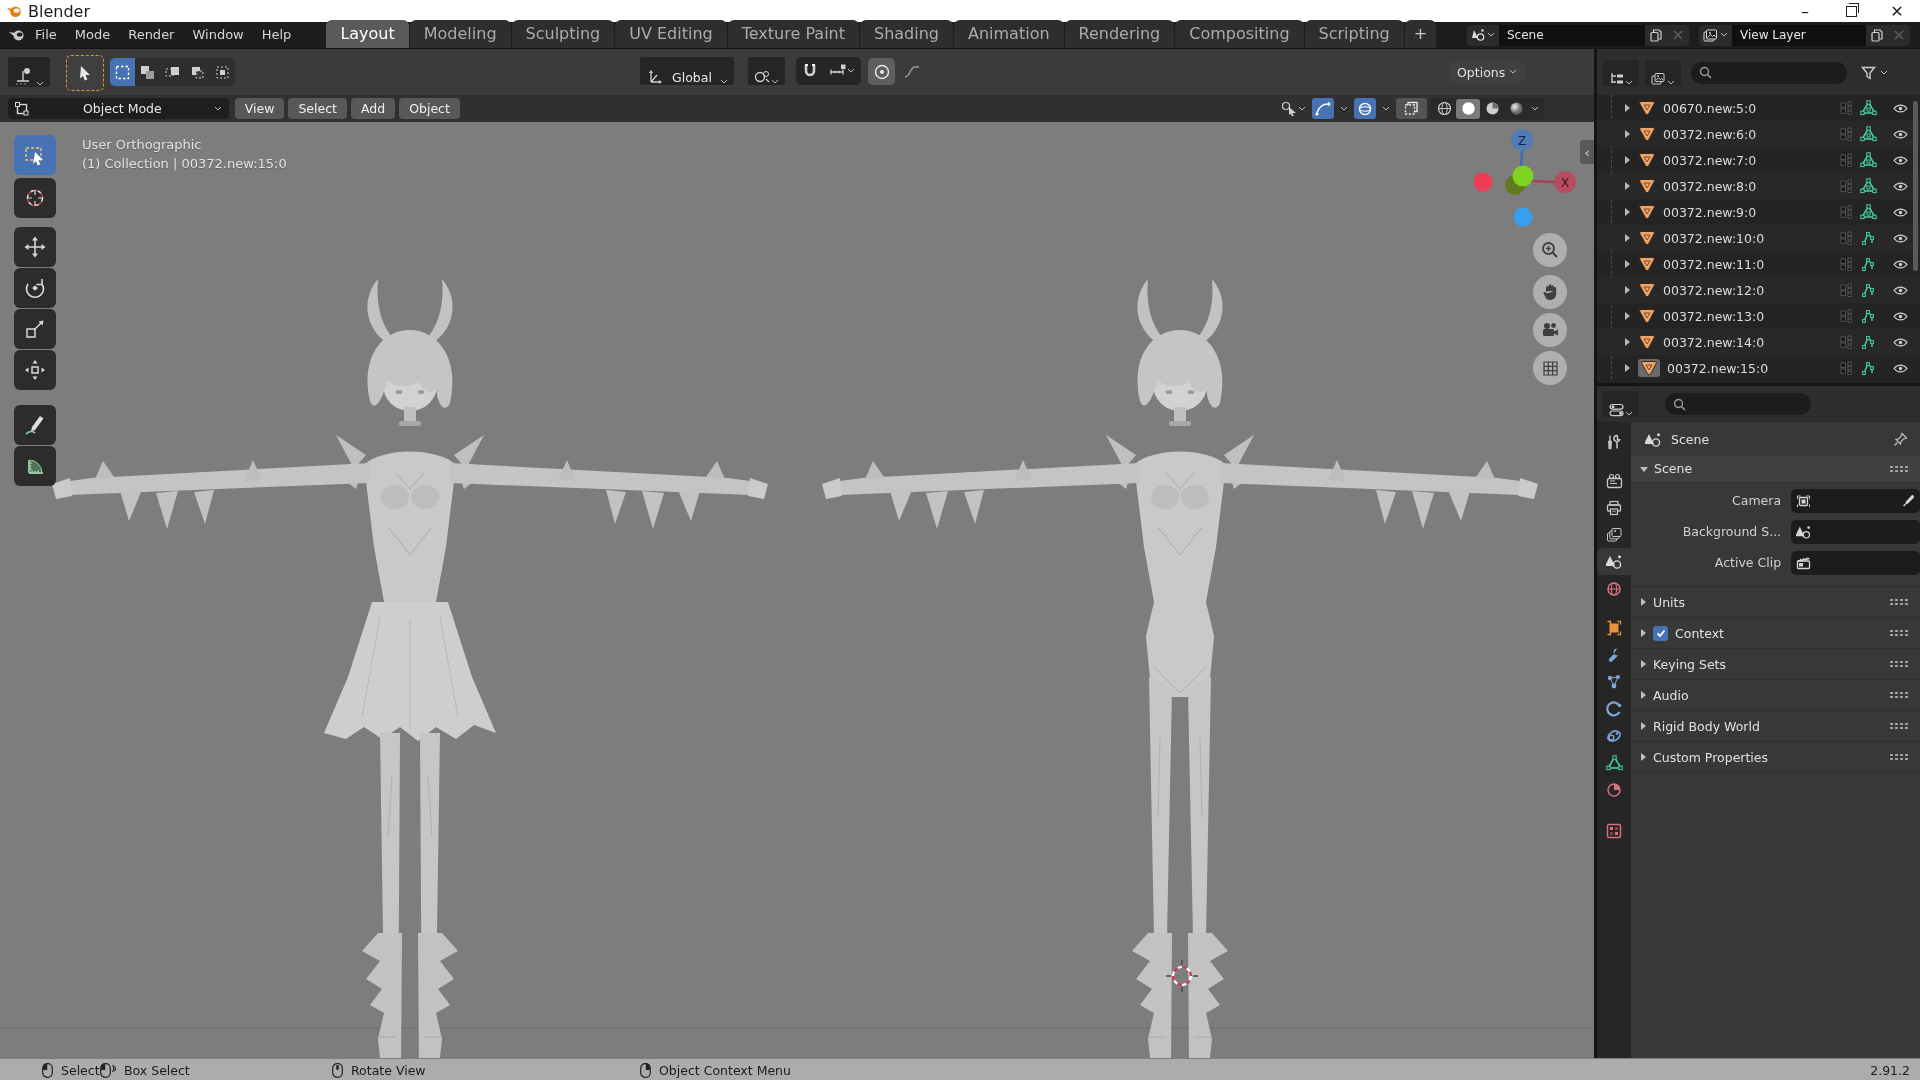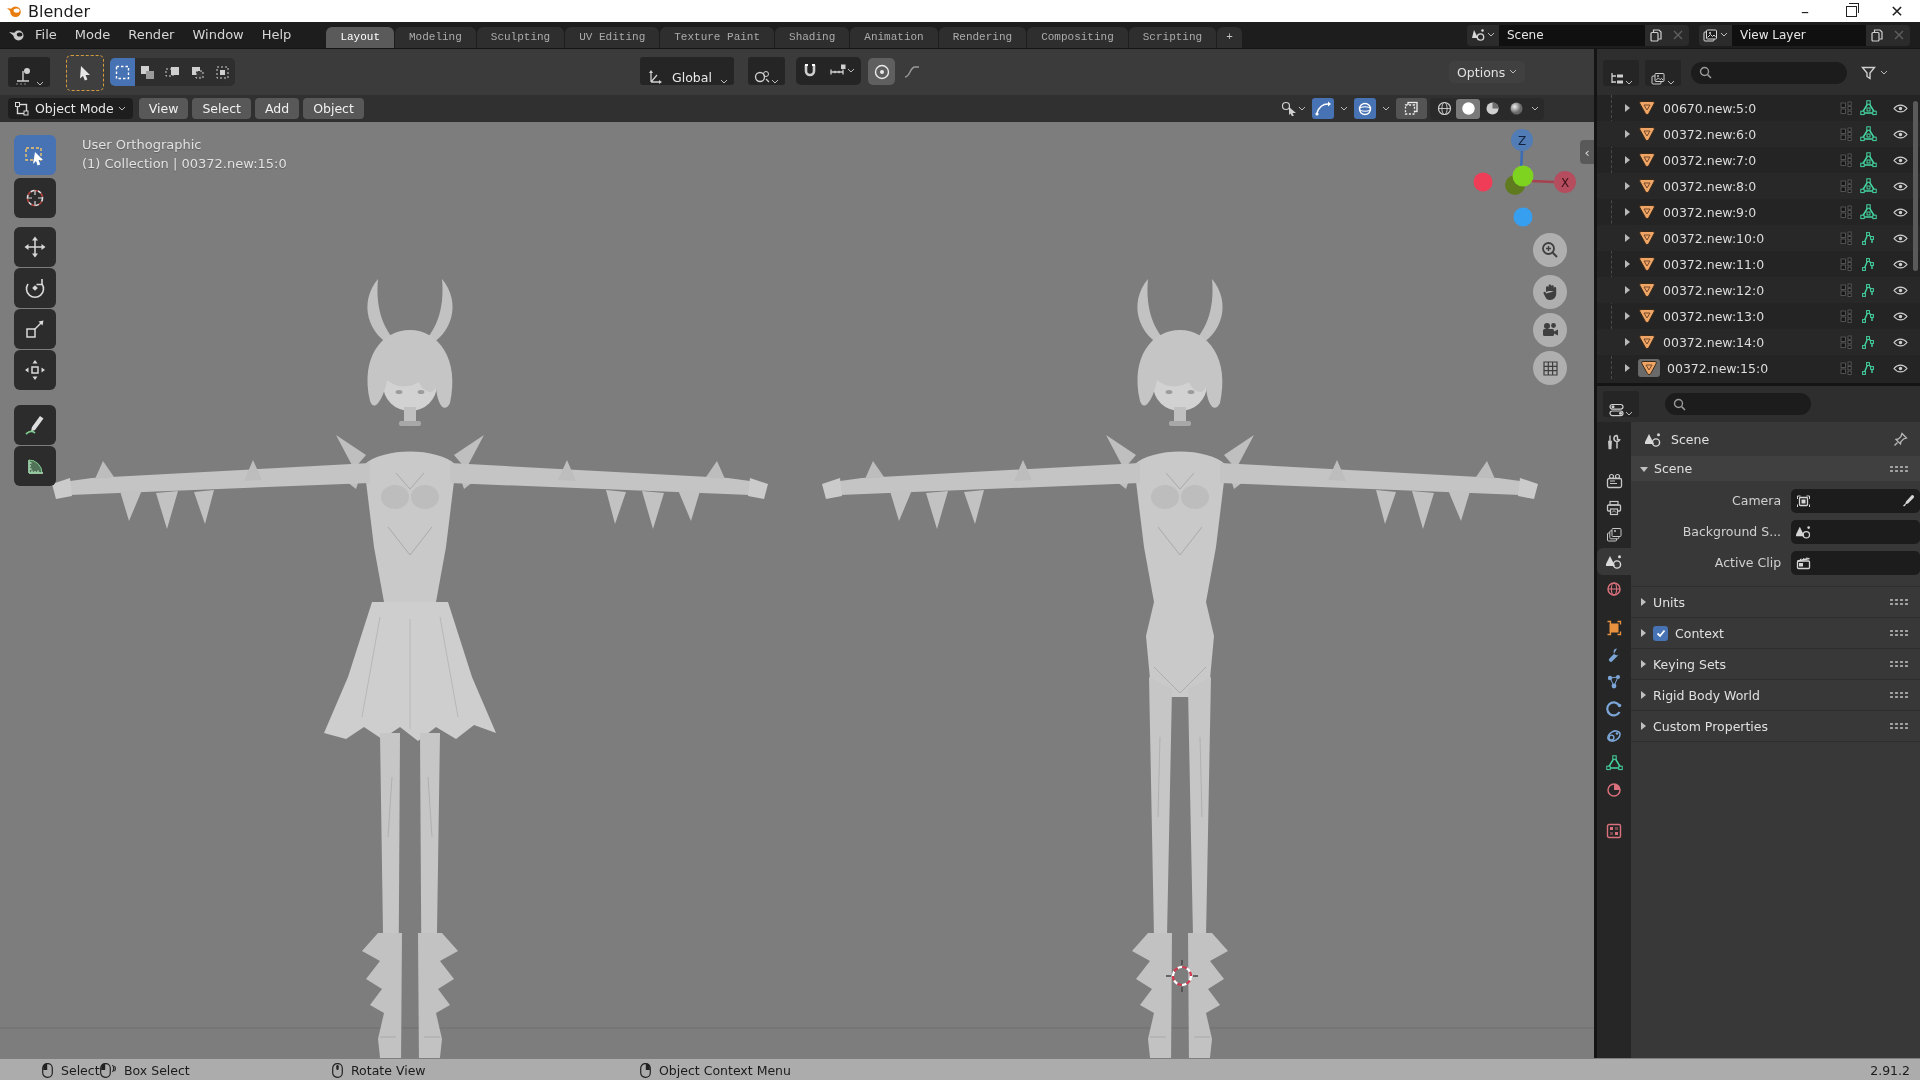--- a/index.html
+++ b/index.html
@@ -13,40 +13,40 @@
             display:flex;align-items:center;font-size:16px;}
   #titlebar .title{margin-left:6px;}
   .winbtns{margin-left:auto;display:flex;height:22px;}
   .winbtn{width:46px;height:22px;display:flex;align-items:center;justify-content:center;color:#222;}
   .restore-glyph{width:9px;height:9px;border:1px solid #222;position:relative;}
   .restore-glyph:before{content:"";position:absolute;left:2px;top:-4px;width:9px;height:9px;border:1px solid #222;border-left:none;border-bottom:none;}
   
   #topbar{left:0;top:22px;width:1920px;height:26px;background:#1d1d1d;display:flex;align-items:center;}
   .menu-item{padding:0 9px;color:#d6d6d6;font-size:13px;line-height:26px;}
   .tabs{display:flex;margin-left:26px;align-items:flex-end;height:26px;}
-  .tab{background:#2e2e2e;color:#ababab;padding:4px 14px 5px;font-size:11px;border-radius:6px 6px 0 0;margin-right:1px;font-family:Liberation Mono, monospace;}
+  .tab{background:#2e2e2e;color:#ababab;padding:4px 14px 5px;font-size:16px;border-radius:6px 6px 0 0;margin-right:1px;}
   .tab.active{background:#5a5a5a;color:#ffffff;}
   .tab.addtab{padding:4px 9px 5px;background:#2e2e2e;color:#c8c8c8;}
   .selgrp{display:flex;align-items:center;height:21px;margin-right:10px;}
   .sel-iconbtn{background:#2b2b2b;height:21px;display:flex;align-items:center;padding:0 4px;border-radius:4px 0 0 4px;}
   .sel-field{background:#101010;color:#e6e6e6;height:21px;line-height:21px;padding:0 8px;font-size:12px;}
   .sel-sq{background:#2b2b2b;height:21px;width:22px;display:flex;align-items:center;justify-content:center;}
   .sel-sq.last{border-radius:0 4px 4px 0;}
   
   #toolrow{left:0;top:48px;width:1594px;height:47px;background:#3b3b3b;border-top:1px solid #151515;}
   .dark-dd{background:#252525;border-radius:3px;display:flex;align-items:flex-end;height:30px;padding:0 6px;}
   .cell{display:flex;align-items:center;justify-content:center;}
   #selmode{display:flex;height:28px;border-radius:5px;overflow:hidden;}
   #selmode .cell{width:25px;height:28px;background:#2e2e2e;}
   #selmode .cell.on{background:#4772b3;}
   #options-btn{background:#404040;border-radius:5px;height:22px;display:flex;align-items:center;padding:0 8px;color:#e0e0e0;font-size:12.5px;}
   
   #vpheader{left:0;top:95px;width:1594px;height:27px;background:#303030;display:flex;align-items:center;}
   .vpbtn{background:#585858;color:#f0f0f0;border-radius:4px;height:21px;display:flex;align-items:center;padding:0 10px;margin-right:4px;font-size:12.5px;}
-  #objmode{background:#1e1e1e;color:#e8e8e8;border-radius:4px;height:21px;display:flex;align-items:center;padding:0 7px;margin:0 6px 0 8px;font-size:12.5px;}
+  #objmode{background:#1e1e1e;color:#e8e8e8;border-radius:4px;height:21px;display:flex;align-items:center;padding:0 7px;margin:0 6px 0 8px;font-size:12.5px;gap:48px;}
   .hic{height:21px;display:flex;align-items:center;justify-content:center;border-radius:3px;padding:0 3px;}
   .hic.blue{background:#4772b3;}
   .hic.grey{background:#545454;}
   #shading-group{display:flex;background:#2a2a2a;border-radius:4px;height:22px;align-items:center;padding:0 2px;}
   #shading-group .cell{width:24px;height:20px;border-radius:3px;}
   #shading-group .cell.on{background:#7a7a7a;}
   
   #viewport{left:0;top:122px;width:1594px;height:936px;background:#7d7d7d;overflow:hidden;}
   #vp-overlay{left:82px;top:13px;color:#e2e2e2;font-size:13px;line-height:19px;text-shadow:0 1px 1px rgba(0,0,0,.25);}
   
@@ -1133,20 +1133,25 @@
       <span class="plabel">Context</span>
       <span class="dots"></span>
     </div>
   <div class="prow" style="border-top:1px solid #2e2e2e;height:30px">
       <span class="parrow"></span>
       <span class="plabel">Keying Sets</span>
       <span class="dots"></span>
     </div>
   <div class="prow" style="border-top:1px solid #2e2e2e;height:30px">
       <span class="parrow"></span>
+      <span class="plabel">Audio</span>
+      <span class="dots"></span>
+    </div>
+  <div class="prow" style="border-top:1px solid #2e2e2e;height:30px">
+      <span class="parrow"></span>
       <span class="plabel">Rigid Body World</span>
       <span class="dots"></span>
     </div>
   <div class="prow" style="border-top:1px solid #2e2e2e;border-bottom:1px solid #2e2e2e;height:30px">
       <span class="parrow"></span>
       <span class="plabel">Custom Properties</span>
       <span class="dots"></span>
     </div>
 </div>
 

